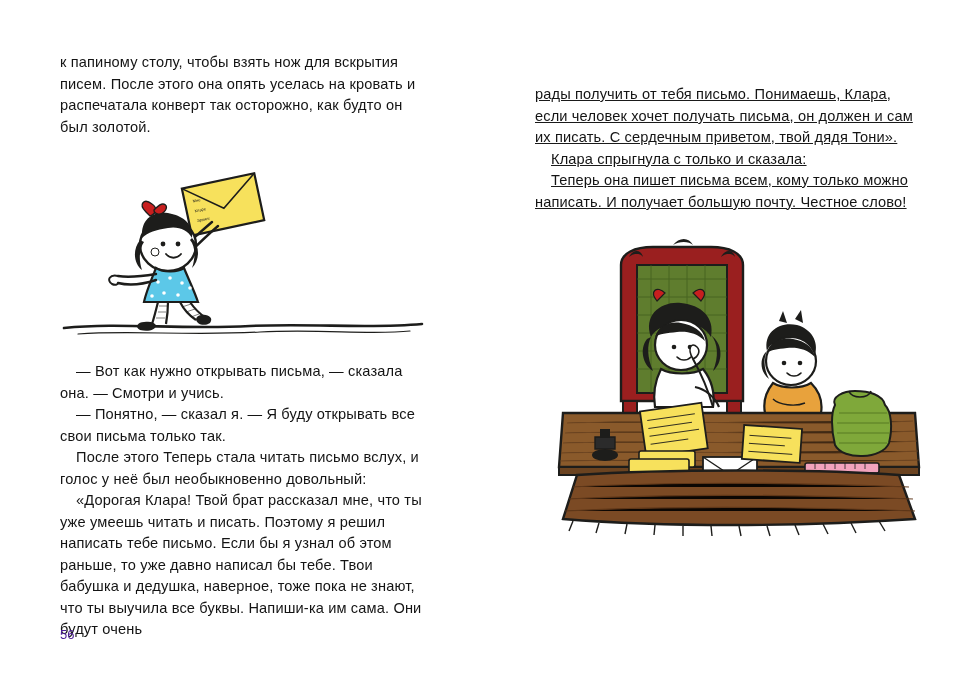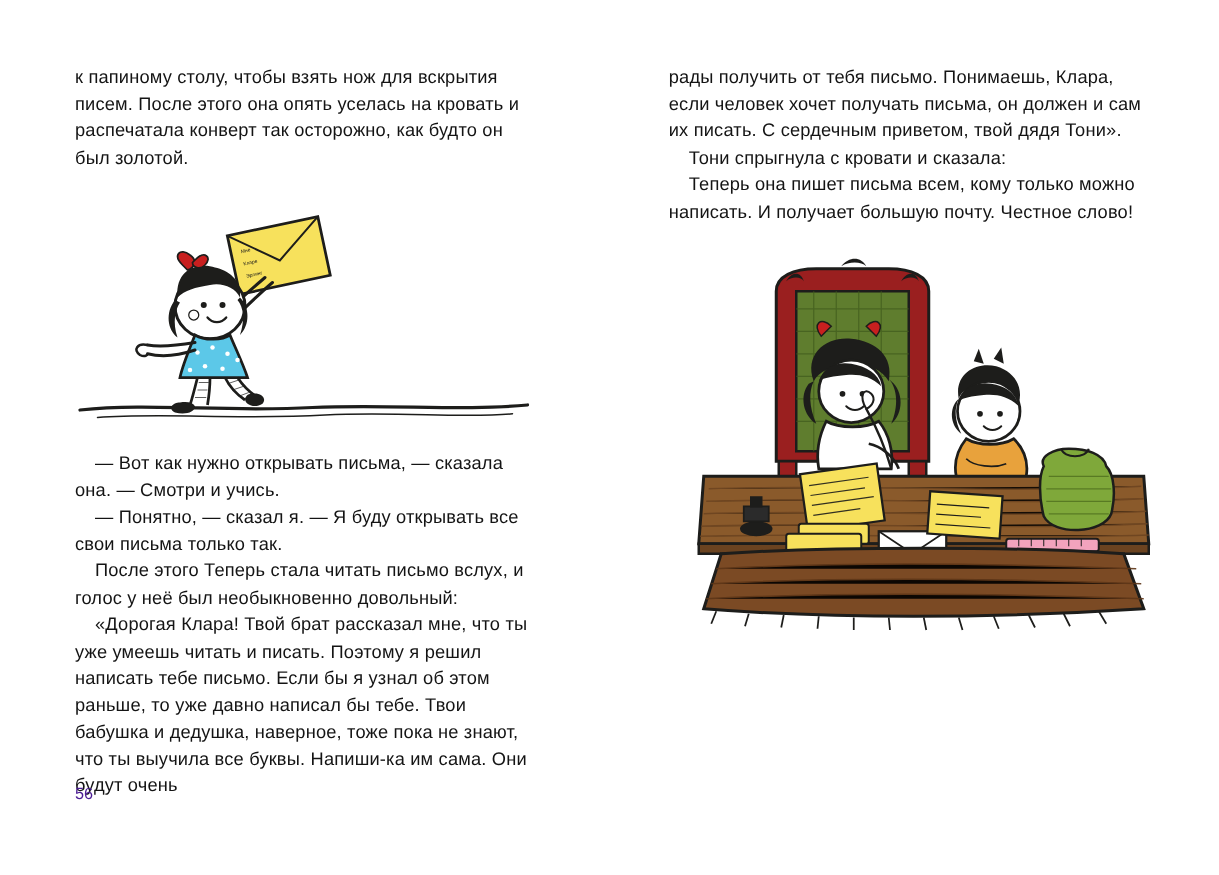--- a/index.html
+++ b/index.html
@@ -20,21 +20,21 @@
     height: 700px;
     display: flex;
   }
   .page {
     position: relative;
     width: 487px;
     height: 694px;
     box-sizing: border-box;
   }
   .page-left  { padding: 52px 60px 0 60px; }
-  .page-right { padding: 52px 60px 0 48px; }
+  .page-right { padding: 84px 60px 0 48px; text-decoration: underline; }
 
   .text-block {
     font-size: 14.6px;
     line-height: 21.5px;
     text-align: left;
     color: #141414;
     letter-spacing: 0.01em;
   }
   .text-block p {
     margin: 0;
@@ -153,21 +153,21 @@
       <p class="indent">«Дорогая Клара! Твой брат рассказал мне, что ты уже умеешь читать и писать. Поэтому я решил написать тебе письмо. Если бы я узнал об этом раньше, то уже давно написал бы тебе. Твои бабушка и дедушка, наверное, тоже пока не знают, что ты выучила все буквы. Напиши-ка им сама. Они будут очень</p>
     </div>
 
     <div class="page-number">56</div>
   </div>
 
   <div class="page page-right">
 
     <div class="text-block">
       <p>рады получить от тебя письмо. Понимаешь, Клара, если человек хочет получать письма, он должен и сам их писать. С сердечным приветом, твой дядя Тони».</p>
-      <p class="indent">Тони спрыгнула с кровати и сказала:</p>
+      <p class="indent">Клара спрыгнула с только и сказала:</p>
       <p class="indent">Теперь она пишет письма всем, кому только можно написать. И получает большую почту. Честное слово!</p>
     </div>
 
     <div class="illus-table">
       <svg width="390" height="315" viewBox="0 0 390 315">
 
         <g>
 
           <path d="M78 34 C 78 22, 92 16, 110 16 L 168 16 C 186 16, 200 22, 200 34
                    L 200 170 L 78 170 Z" fill="#9a1f1f" stroke="#1d1d1b" stroke-width="2.4"></path>

